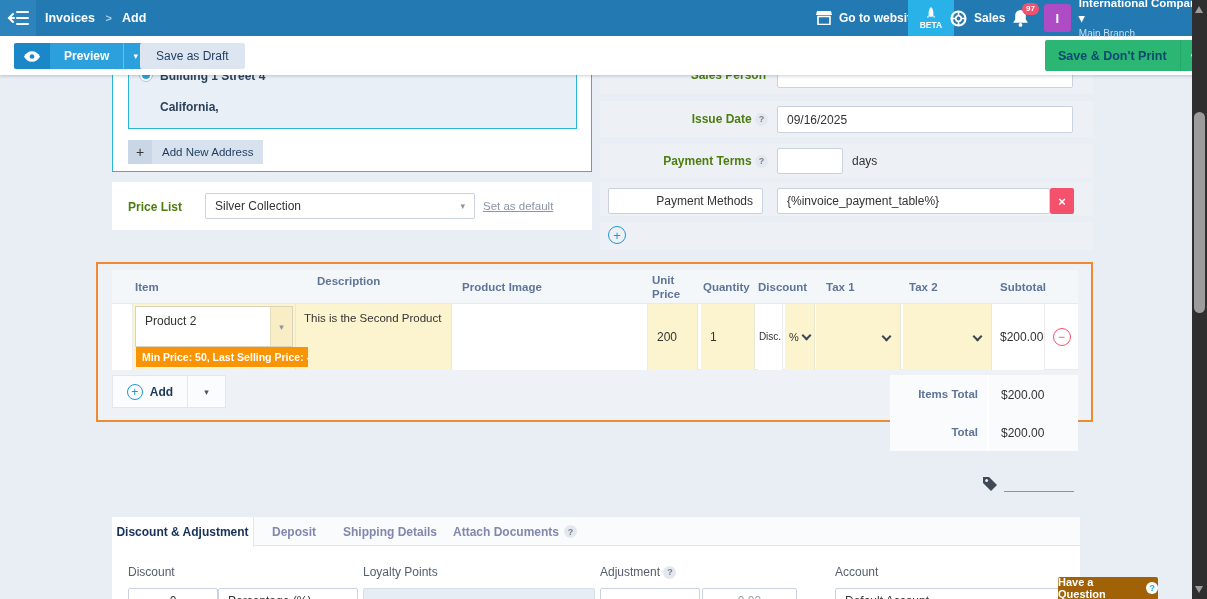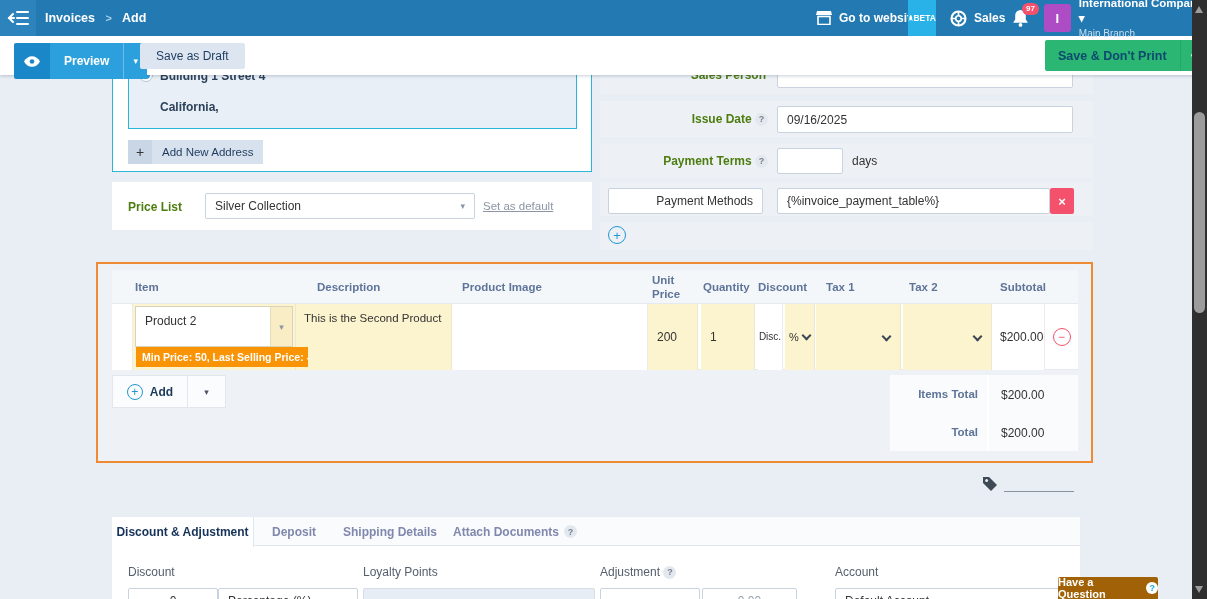--- a/index.html
+++ b/index.html
@@ -10,31 +10,31 @@
     font-size: 12px; color: #333;
   }
   .abs { position: absolute; }
 
   
   .topbar { left:0; top:0; width:1207px; height:36px; background:#2379b2; z-index:20; }
   .topbar-left { left:0; top:0; width:36px; height:36px; background:#2d84bc; display:flex; align-items:center; justify-content:center; cursor:pointer; }
   .crumb { color:#fff; font-weight:bold; font-size:12.5px; line-height:36px; }
   .crumb-sep { color:#a9cde6; font-size:11px; padding:0 7px; }
   .tb-item { color:#fff; font-weight:bold; font-size:12px; display:flex; align-items:center; gap:7px; height:36px; }
-  .beta { background:#29b2e8; color:#fff; width:28px; height:36px; display:flex; flex-direction:row; align-items:center; justify-content:center; font-size:8.5px; font-weight:bold; }
+  .beta { background:#29b2e8; color:#fff; width:46px; height:36px; display:flex; flex-direction:column; align-items:center; justify-content:center; font-size:8.5px; font-weight:bold; }
   .badge97 { position:absolute; left:10px; top:-6px; background:#f4516c; color:#fff; border-radius:8px; font-size:8px; font-weight:bold; padding:2px 4px; line-height:1; }
   .avatar { width:28px; height:28px; border-radius:3px; background:#ad4cc4; color:#fff; font-weight:bold; font-size:13px; display:flex; align-items:center; justify-content:center; }
   .company { line-height:1.25; }
   .company .nm { color:#fff; font-weight:bold; font-size:11.5px; }
   .company .br { color:#c8dff0; font-size:10px; font-weight:normal; }
   .caret { font-size:9px; color:inherit; }
 
   
   .toolbar { left:0; top:36px; width:1207px; height:39px; background:#ffffff; box-shadow:0 1px 3px rgba(40,60,90,.25); z-index:10; }
-  .btn-preview { left:14px; top:7px; height:36px; display:flex; border-radius:2px; overflow:hidden; cursor:pointer; }
+  .btn-preview { left:14px; top:7px; height:26px; display:flex; border-radius:2px; overflow:hidden; cursor:pointer; }
   .btn-preview .eye { width:36px; background:#1987c8; display:flex; align-items:center; justify-content:center; }
   .btn-preview .lbl { background:#2ba0dc; color:#fff; font-weight:bold; display:flex; align-items:center; padding:0 14px; }
   .btn-preview .drp { width:24px; background:#2ba0dc; border-left:1px solid rgba(255,255,255,.3); color:#fff; display:flex; align-items:center; justify-content:center; }
   .btn-draft { left:140px; top:7px; height:26px; padding:0 16px; background:#dde6f0; color:#1d3c5f; font-size:12px; display:flex; align-items:center; border-radius:2px; cursor:pointer; }
   .btn-save { left:1045px; top:4px; height:31px; display:flex; border-radius:2px; overflow:hidden; cursor:pointer; background:#2bb673; }
   .btn-save .lbl { color:#0c4a6e; font-weight:bold; font-size:12.5px; display:flex; align-items:center; padding:0 13px; }
   .btn-save .drp { width:26px; border-left:1px solid #25a767; color:#fff; display:flex; align-items:center; justify-content:center; }
 
   
   .card { background:#fff; }
@@ -48,21 +48,21 @@
   .blbl { color:#4d7c0f; font-weight:bold; font-size:12px; }
   .input { background:#fff; border:1px solid #c9d3df; border-radius:2px; font-size:12px; color:#333; display:flex; align-items:center; padding:0 9px; }
   .select .sc { margin-left:auto; color:#8a94a4; font-size:9px; }
   .link { color:#8b95a5; font-size:11.5px; text-decoration:underline; cursor:pointer; }
   .band { background:#edf1f6; }
   .qb { display:inline-flex; width:13px; height:13px; border-radius:50%; background:#e3e8ee; color:#767f8c; font-size:9px; font-weight:bold; align-items:center; justify-content:center; vertical-align:1px; }
   .xbtn { background:#f4516c; color:#fff; font-weight:bold; font-size:13px; display:flex; align-items:center; justify-content:center; border-radius:2px; cursor:pointer; }
   .pluscirc { width:18px; height:18px; border:1.5px solid #2196d3; color:#2196d3; border-radius:50%; font-size:13px; display:flex; align-items:center; justify-content:center; cursor:pointer; }
 
   
-  .items-box { left:96px; top:262px; width:997px; height:201px; border:2px solid #ee8a31; background:#eef1f6; }
+  .items-box { left:96px; top:262px; width:997px; height:160px; border:2px solid #ee8a31; background:#eef1f6; }
   .thead { background:#f4f7fa; border-bottom:1px solid #e5eaf0; }
   .th { position:absolute; color:#5f7499; font-weight:bold; font-size:11.5px; }
   .ycell { background:#fcf4cf; border-right:1px solid #ebe7d2; }
   .wcell { background:#fff; border-right:1px solid #ececec; }
   .chev { display:inline-block; width:7px; height:7px; border-right:2px solid #3c4654; border-bottom:2px solid #3c4654; transform:rotate(45deg); }
   .banner { background:#f89406; color:#fff; font-weight:bold; font-size:10.5px; display:flex; align-items:center; padding:0 6px; white-space:nowrap; }
   .rmbtn { width:18px; height:18px; border:1.5px solid #f4516c; color:#f4516c; border-radius:50%; display:flex; align-items:center; justify-content:center; font-size:12px; cursor:pointer; }
   .btn-add { background:#fbfcfd; border:1px solid #e2e7ee; display:flex; align-items:center; cursor:pointer; }
   .totals { background:#fafbfc; }
   .tlabel { color:#5f7499; font-weight:bold; font-size:11.5px; text-align:right; }
@@ -151,21 +151,21 @@
   <div class="abs band" style="left:600px; top:222px; width:493px; height:28px;">
     <div class="abs pluscirc" style="left:8px; top:4px;">
       <span>+</span>
     </div>
   </div>
 
   <div class="abs items-box">
 
     <div class="abs thead" style="left:14px; top:6px; width:966px; height:34px;">
       <span class="th" style="left:23px; top:11px;">Item</span>
-      <span class="th" style="left:205px; top:11px;">Description</span>
+      <span class="th" style="left:205px; top:5px;">Description</span>
       <span class="th" style="left:350px; top:11px;">Product Image</span>
       <span class="th" style="left:540px; top:4px; width:40px; line-height:1.2;">Unit Price</span>
       <span class="th" style="left:591px; top:11px;">Quantity</span>
       <span class="th" style="left:646px; top:11px;">Discount</span>
       <span class="th" style="left:714px; top:11px;">Tax 1</span>
       <span class="th" style="left:797px; top:11px;">Tax 2</span>
       <span class="th" style="left:888px; top:11px;">Subtotal</span>
     </div>
 
     <div class="abs" style="left:14px; top:40px; width:966px; height:66px; background:#fff; border-bottom:1px solid #e5eaf0;">

